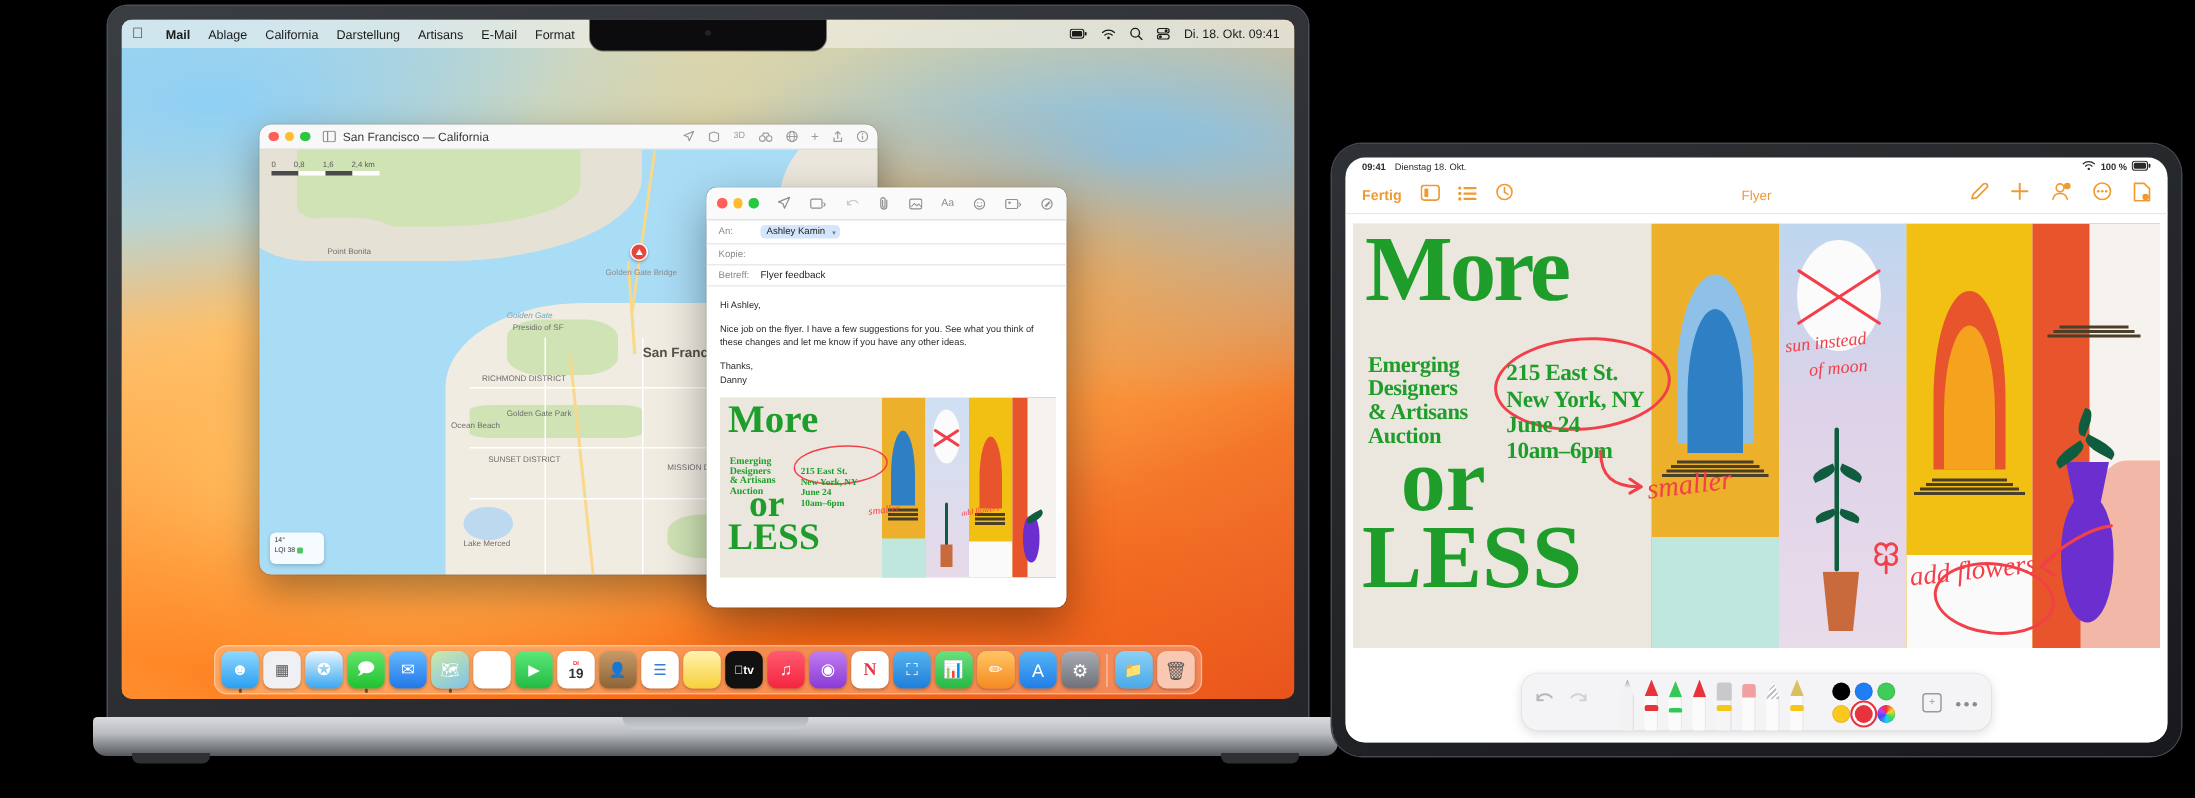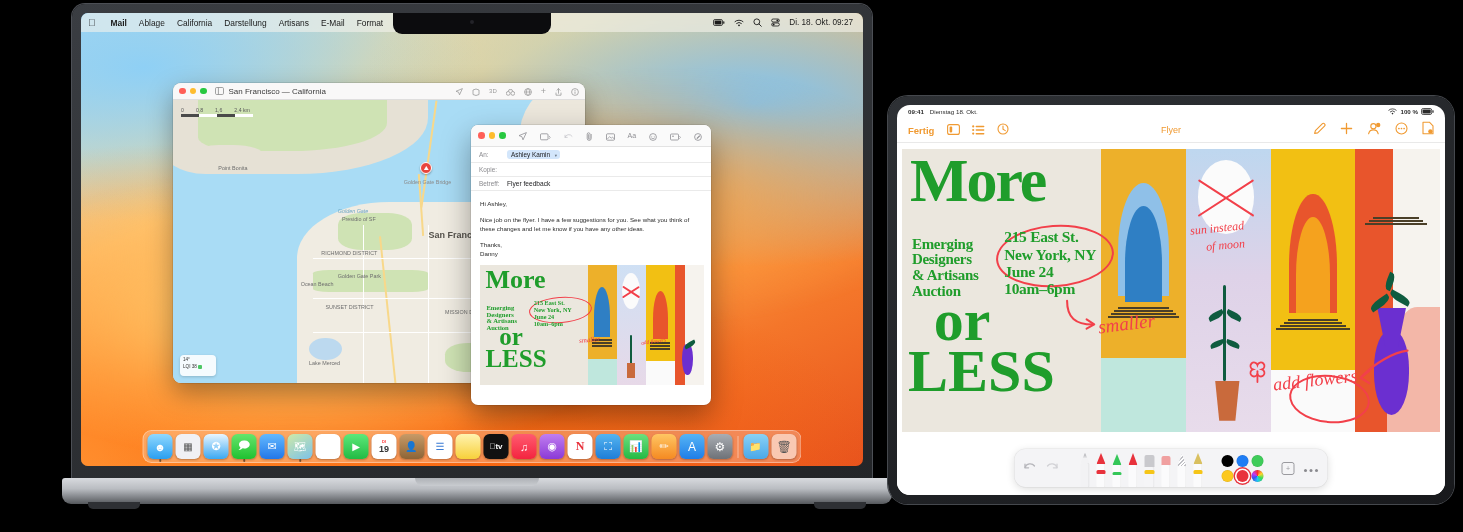--- a/index.html
+++ b/index.html
@@ -159,21 +159,21 @@
   .mail-body p { margin-bottom: 6px; }
   .mail-flyer { margin-top: 2px; width: 224px; height: 120px; }
 
   
   .flyer { position: relative; overflow: hidden; background: #ebe7de; display: flex; }
   .fl-left { position: relative; background: #ebe7de; flex: none; }
   .fl-panels { position: relative; flex: 1; display: flex; }
   .fl-col { position: relative; flex: 1; overflow: hidden; }
   .fl-green { color: #1f9d2b; font-family: "Liberation Serif", serif; font-weight: bold; line-height: .82; }
   .fl-sub { color: #1f9d2b; font-family: "Liberation Serif", serif; font-weight: bold; line-height: 1.05; }
-  .fl-addr { color: #1f9d2b; font-family: "Liberation Serif", serif; font-weight: bold; line-height: 1.12; }
+  .fl-addr { color: #1f9d2b; font-family: "Liberation Serif", serif; font-weight: bold; line-height: 1.12; margin-top: 12px; }
   .circle-ann {
     position: absolute; border: 2.2px solid #f2404a; border-radius: 50%;
     transform: rotate(-4deg); pointer-events: none;
   }
   .xmark { position: absolute; pointer-events: none; }
   .xmark i {
     position: absolute; left: 0; top: 50%; width: 100%; height: 2.4px;
     background: #f2404a; border-radius: 2px;
   }
   .xmark i:first-child { transform: rotate(33deg); }
@@ -300,21 +300,21 @@
                 </svg>
             </span>
             <span class="ic">
               <svg width="9" height="9" viewBox="0 0 9 9">
                   <rect x=".6" y="1" width="7.8" height="3" rx="1.5" fill="none" stroke="#1b1b1b" stroke-width=".8"></rect>
                   <circle cx="6.4" cy="2.5" r="1" fill="#1b1b1b"></circle>
                   <rect x=".6" y="5" width="7.8" height="3" rx="1.5" fill="none" stroke="#1b1b1b" stroke-width=".8"></rect>
                   <circle cx="2.6" cy="6.5" r="1" fill="#1b1b1b"></circle>
                 </svg>
             </span>
-            <span class="mb-clock">Di. 18. Okt. 09:27</span>
+            <span class="mb-clock">Di. 18. Okt. 09:41</span>
           </span>
         </div>
         <div class="notch"></div>
 
         <div class="maps-win">
           <div class="maps-tb">
             <span class="tl">
               <i class="r"></i>
               <i class="y"></i>
               <i class="g"></i>

